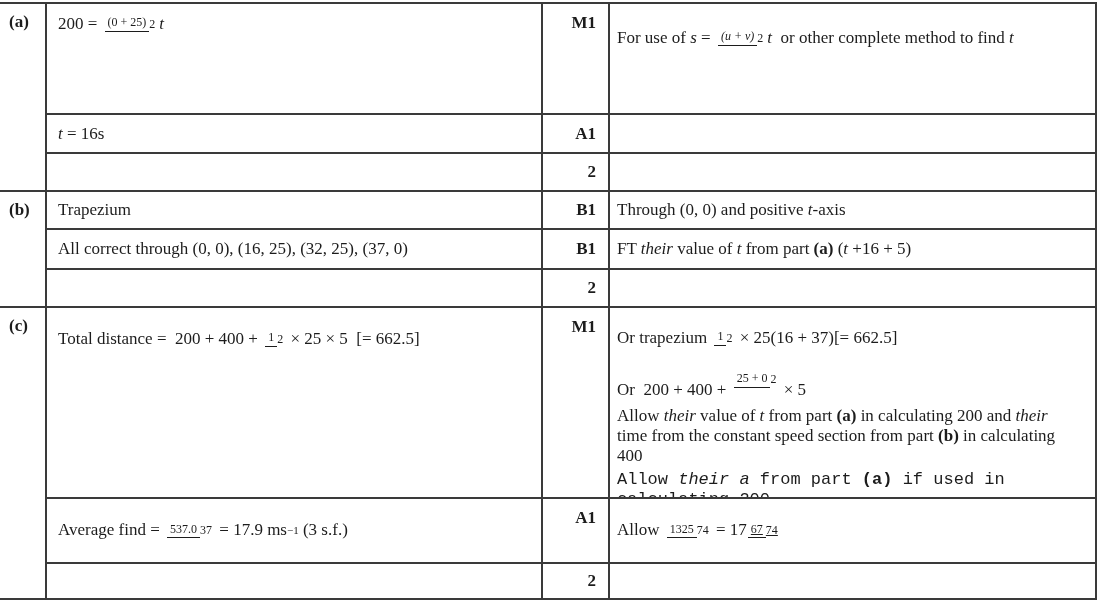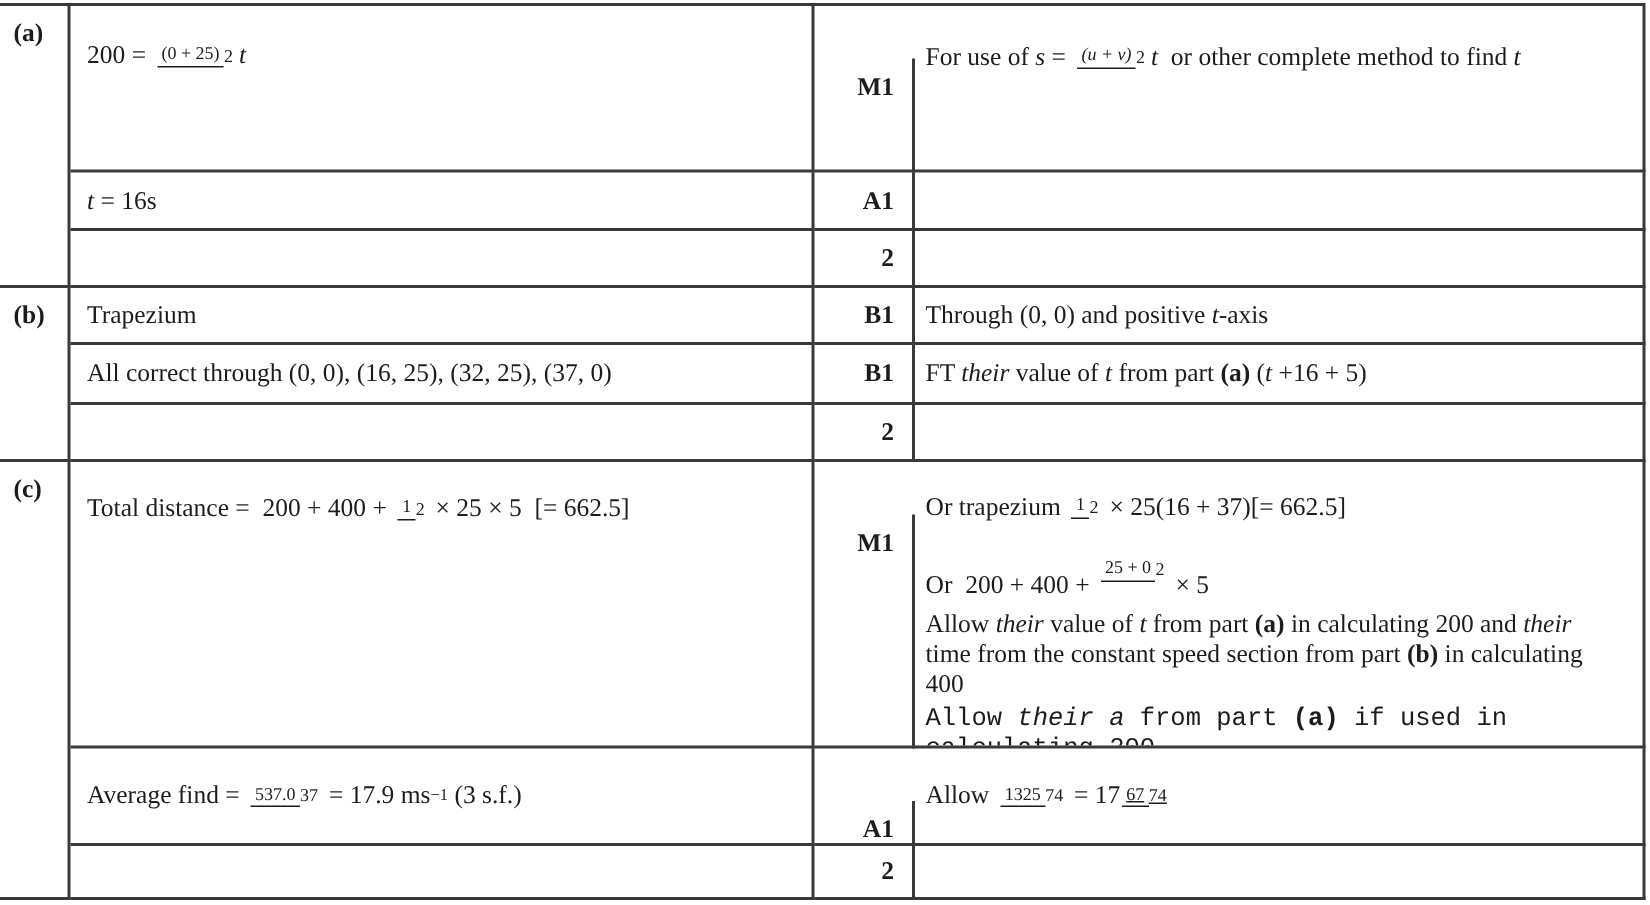--- a/index.html
+++ b/index.html
@@ -16,24 +16,24 @@
     border-top: 2px solid #3a3a3a;
     width: 1097px;
   }
   .cell { border-right: 2px solid #3a3a3a; border-bottom: 2px solid #3a3a3a; font-size: 17px; overflow: hidden; }
   .label { grid-column: 1; font-weight: bold; padding: 8px 0 0 9px; }
   .la { grid-row: 1 / 4; } .lb { grid-row: 4 / 7; } .lc { grid-row: 7 / 10; }
   .r1{grid-row:1}.r2{grid-row:2}.r3{grid-row:3}.r4{grid-row:4}.r5{grid-row:5}
   .r6{grid-row:6}.r7{grid-row:7}.r8{grid-row:8}.r9{grid-row:9}
   .work { grid-column: 2; padding-left: 11px; }
   .mark { grid-column: 3; font-weight: bold; display: flex; justify-content: flex-end; align-items: center; padding-right: 12px; }
-  .mark.vtop { align-items: flex-start; padding-top: 9px; margin-top: 35px; }
+  .mark.vtop { align-items: flex-start; padding-top: 9px; }
   .comment { grid-column: 4; padding-left: 7px; padding-right: 14px; }
   .vcenter { display: flex; align-items: center; }
-  .pt13 { padding-top: 13px; } .pt11 { padding-top: 11px; } .pt10 { padding-top: 10px; } .pt14 { padding-top: 14px; }
+  .pt13 { } .pt11 { padding-top: 11px; } .pt10 { padding-top: 10px; } .pt14 { padding-top: 14px; }
   .eqline { display: flex; align-items: center; white-space: pre; }
   .fr { display: inline-flex; flex-direction: row; align-items: center; margin: 12px 3px; font-size: 12px; line-height: 1.15; }
   .fn { display: block; border-bottom: 1.6px solid #1c1c1c; padding: 0 3px 1px; text-align: center; }
   .fd { display: block; padding-top: 1px; text-align: center; }
   .it { font-style: italic; }
   .bd { font-weight: bold; }
   .sup { font-size: 11px; vertical-align: super; line-height: 0; }
   .pline { white-space: pre; line-height: 19px; margin-top: 3px; }
   .para { line-height: 20px; margin-top: 6px; }
   .tight { margin-left: 1px; }

